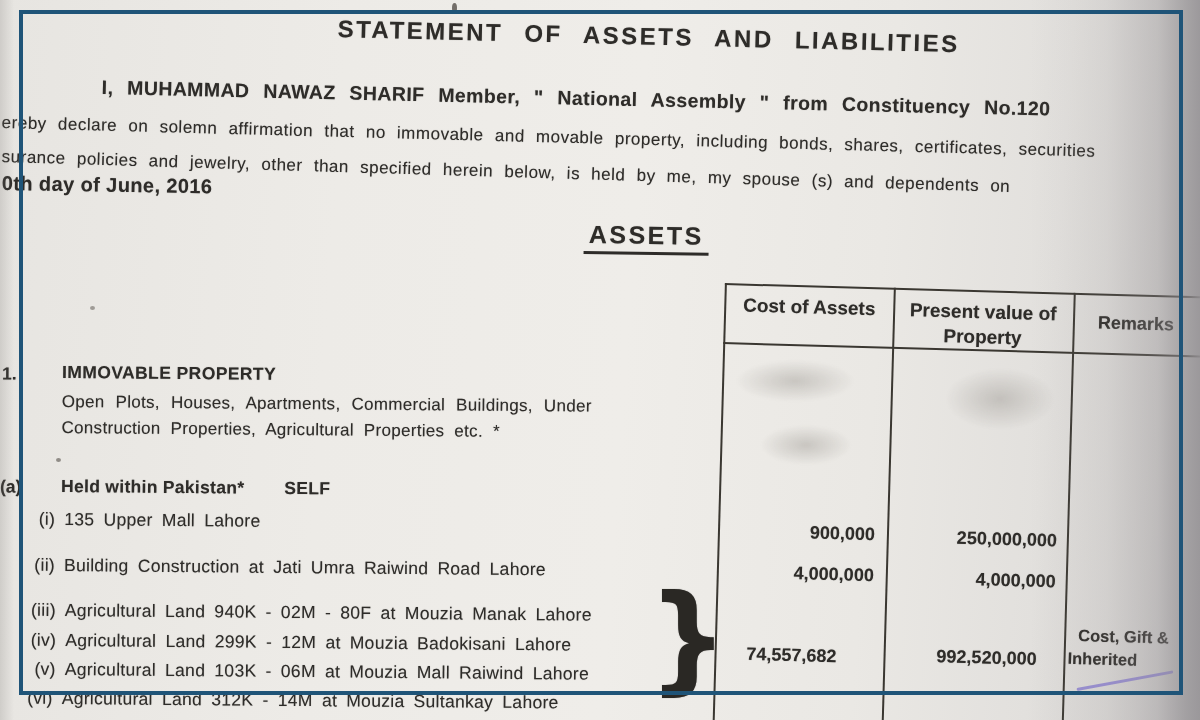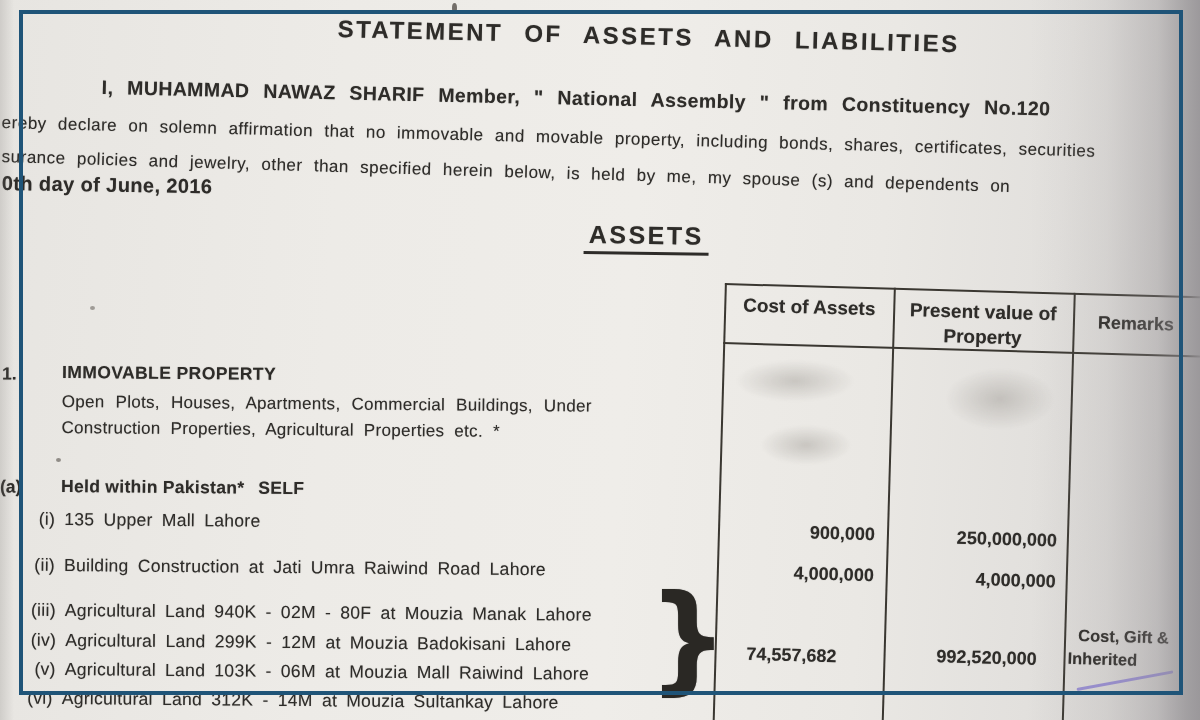--- a/index.html
+++ b/index.html
@@ -18,21 +18,21 @@
   .decl3{left:2px; top:172px; font-size:20px; font-weight:bold; letter-spacing:.4px; transform:rotate(.9deg); transform-origin:left top;}
   .assets-heading{left:584px; top:220px; font-size:25px; font-weight:bold; letter-spacing:2.5px; border-bottom:3px solid #2e2c29; padding:0 5px 2px 5px; transform:rotate(.8deg); transform-origin:left top;}
   
   .left-block{position:absolute; left:0; top:0; width:720px; height:720px; transform:rotate(.5deg); transform-origin:60px 380px; z-index:2;}
   .num-1{left:2px; top:364px; font-size:17.5px; font-weight:bold;}
   .prop-heading{left:62px; top:362px; font-size:17.5px; font-weight:bold; letter-spacing:.4px;}
   .desc-1{left:62px; top:392px; font-size:17px; letter-spacing:.3px; word-spacing:6px;}
   .desc-2{left:62px; top:418px; font-size:17px; letter-spacing:.3px; word-spacing:5px;}
   .sub-label{left:1px; top:477px; font-size:17.5px; font-weight:bold;}
   .sub-heading{left:62px; top:476px; font-size:17.5px; font-weight:bold; letter-spacing:.3px;}
-  .sub-owner{margin-left:14px;}
+  .sub-owner{margin-left:40px;}
   .li{font-size:17.5px; letter-spacing:.3px; word-spacing:4px;}
   .li .li-no{display:inline-block; margin-right:9px;}
   .li-1{left:40px; top:509px;}
   .li-2{left:36px; top:555px;}
   .li-3{left:33px; top:600px;}
   .li-4{left:33px; top:630px;}
   .li-5{left:37px; top:659px;}
   .li-6{left:30px; top:688px;}
   .brace{position:absolute; left:648px; top:582px; font-size:112px; font-weight:bold; line-height:1; font-family:"DejaVu Sans",sans-serif; transform:scaleY(1.05); z-index:2; color:#2a2824; text-shadow:0 0 1px rgba(40,38,35,.5);}
   

